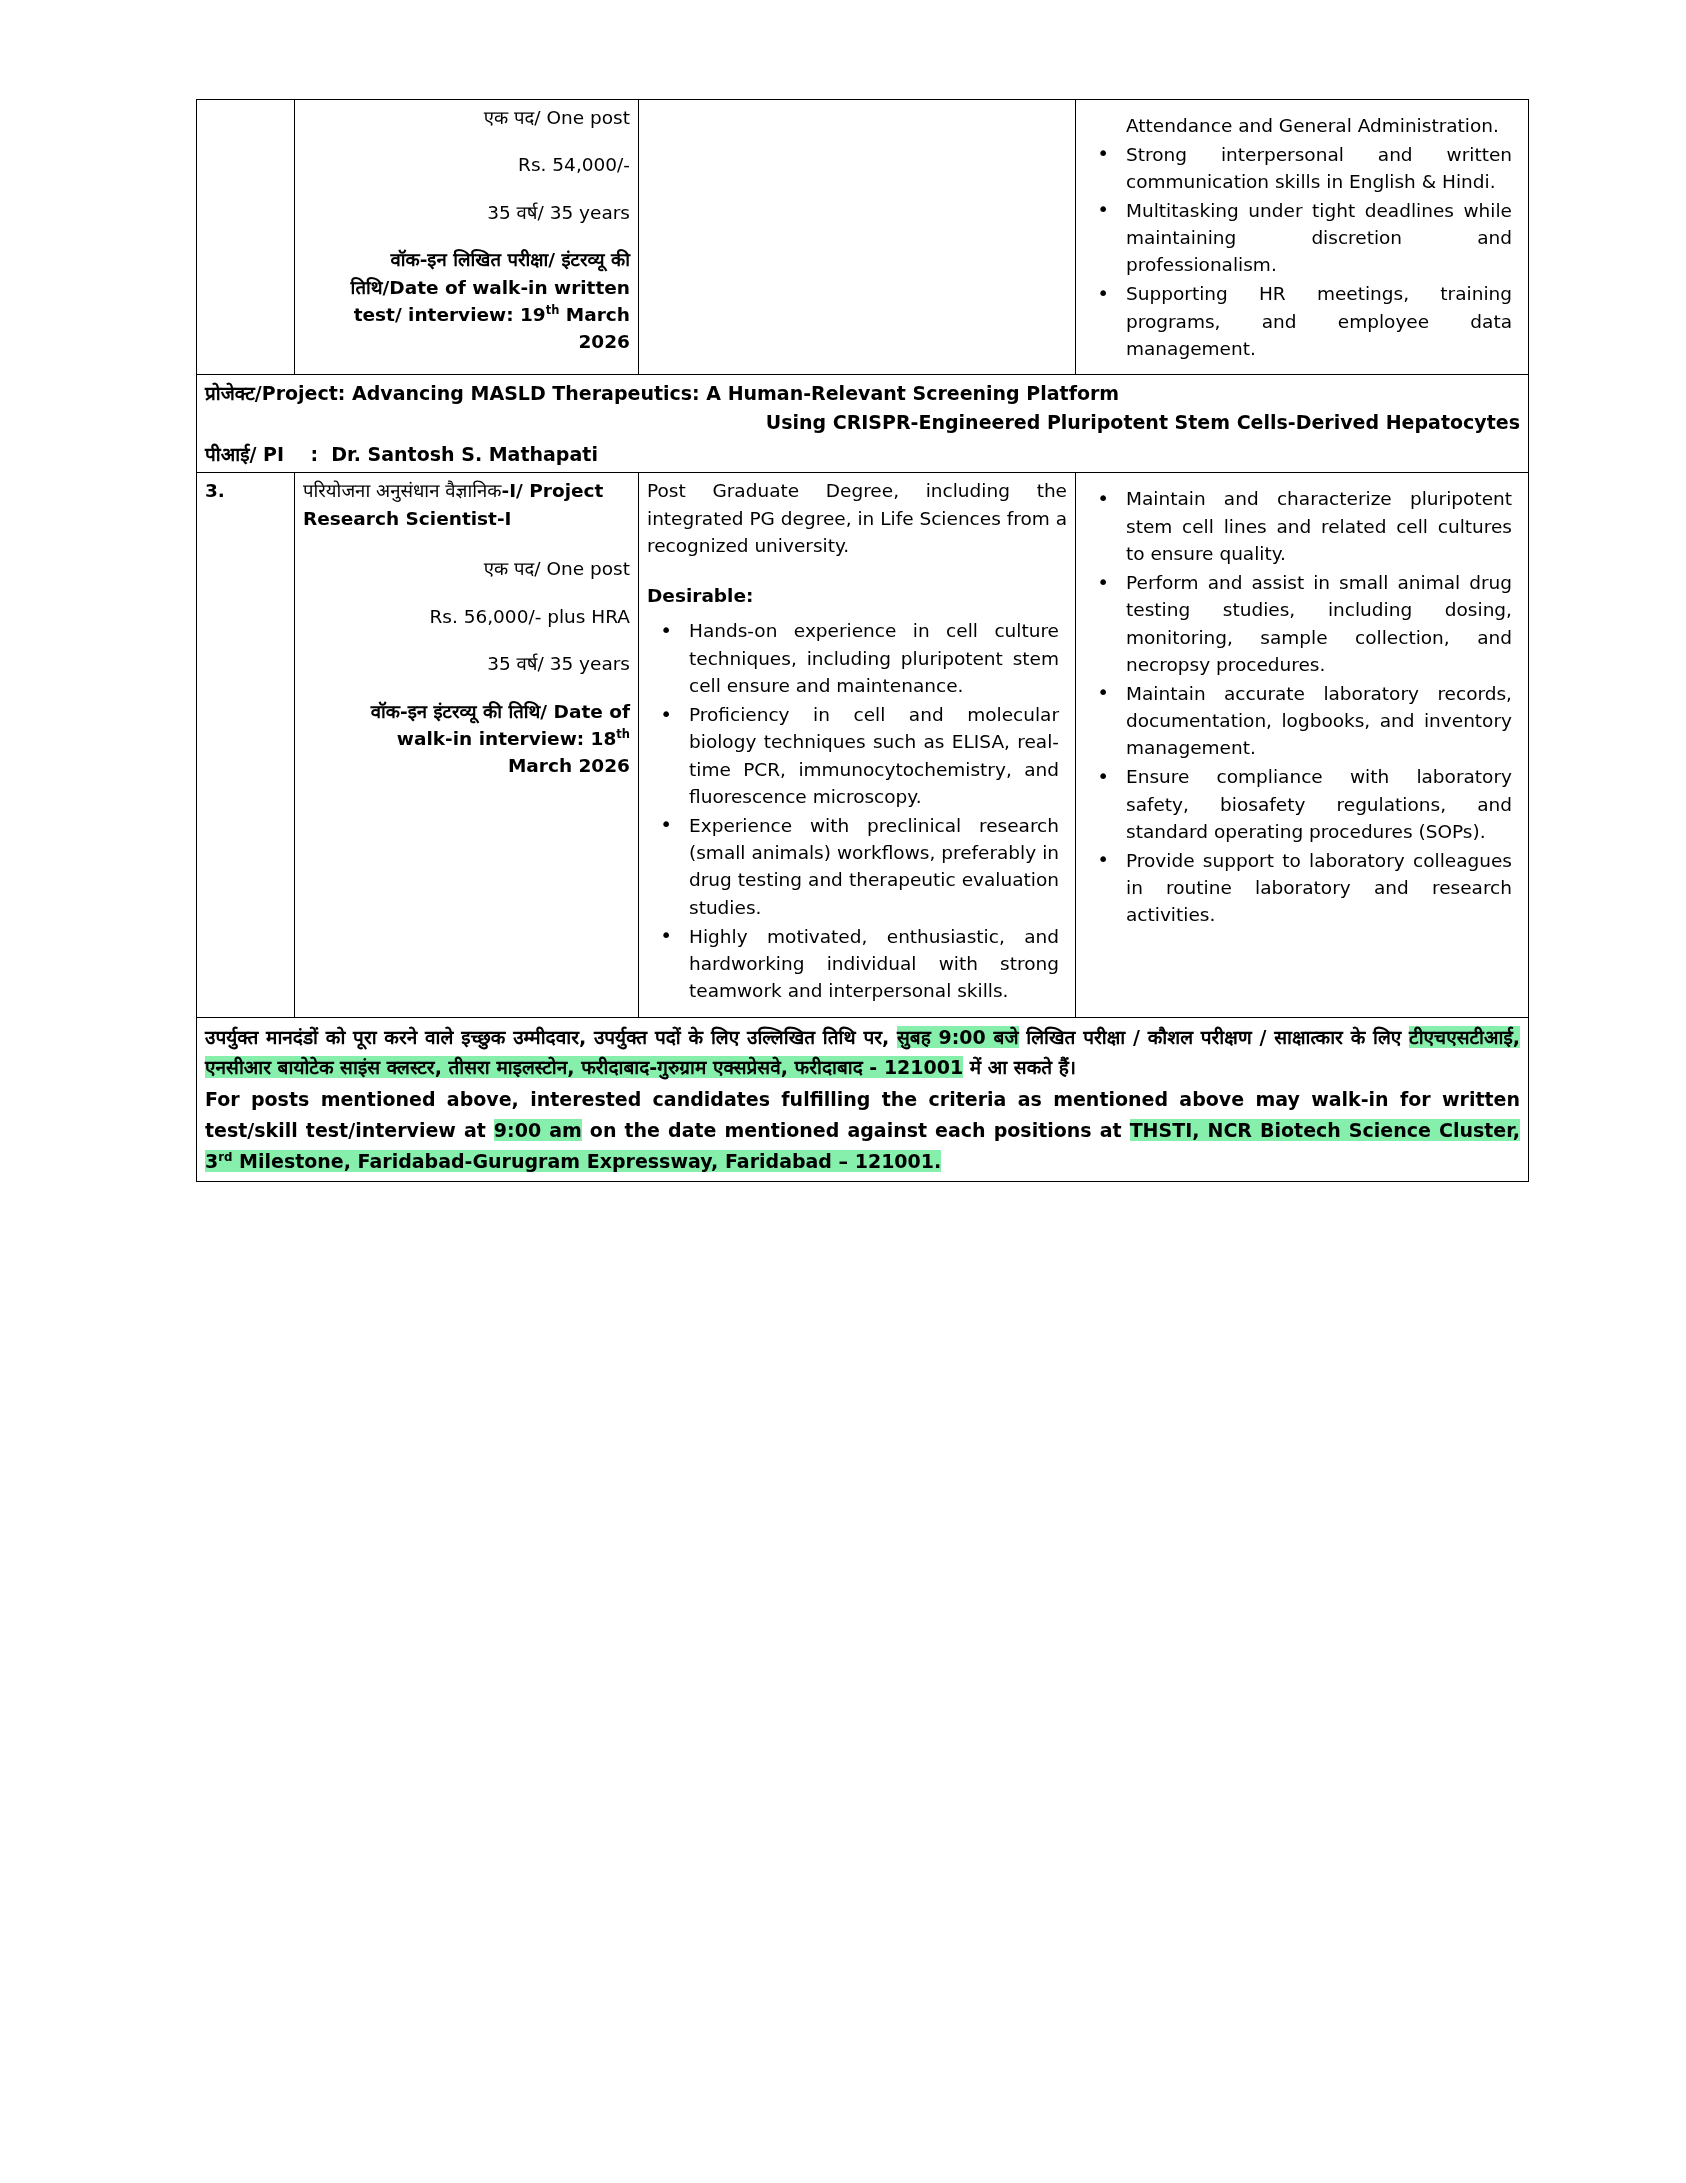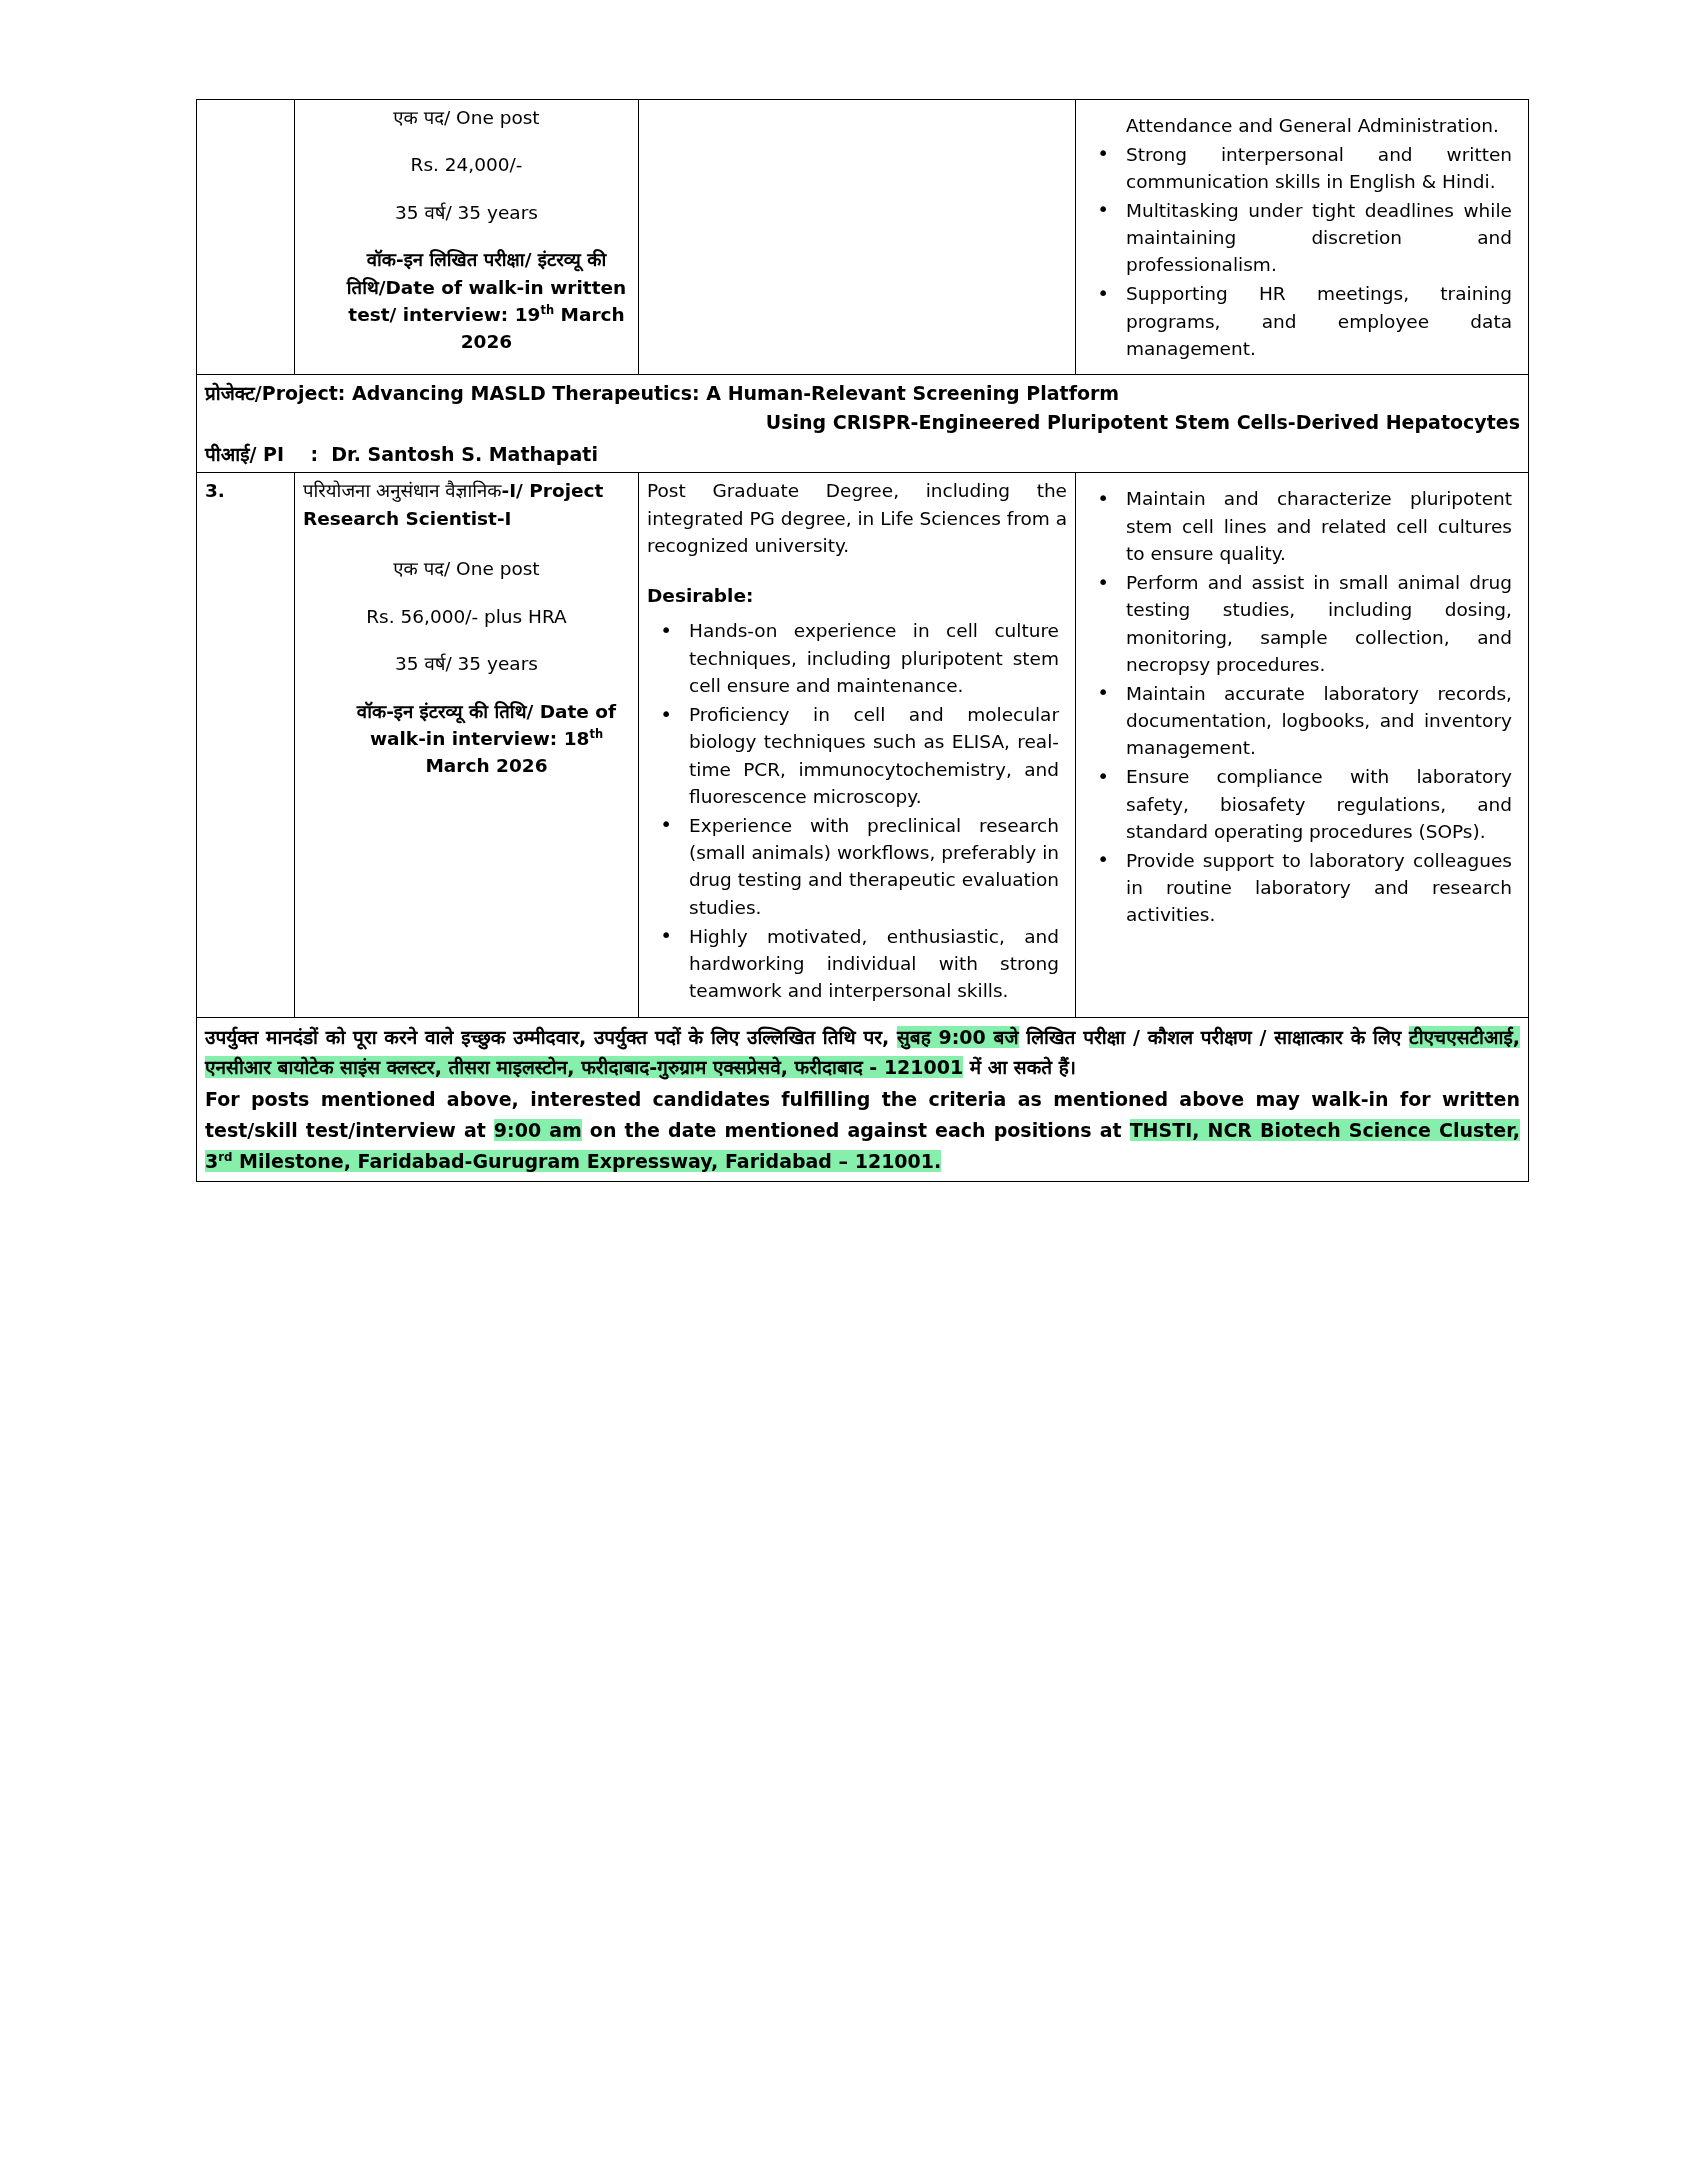--- a/index.html
+++ b/index.html
@@ -50,21 +50,21 @@
 
   .sno {
     font-weight: bold;
     font-size: 20px;
     text-align: left;
     padding-left: 14.6px;
   }
 
   .para {
     margin: 0 0 20px 0;
-    text-align: center;
+    text-align: right;
   }
   .para.tight { margin-bottom: 0; margin-left: 40px; }
   .bold { font-weight: bold; }
 
   .post-title {
     font-weight: bold;
     margin: 0 0 22.5px 0;
     line-height: 1.5;
   }
   .post-title .hi-reg { font-weight: normal; }
@@ -167,21 +167,21 @@
       <col class="c-qual">
       <col class="c-resp">
     </colgroup>
     <tbody>
 
       <tr>
         <td class="sno"></td>
 
         <td>
           <p class="para">एक पद/ One post</p>
-          <p class="para">Rs. 24,000/-</p>
+          <p class="para">Rs. 54,000/-</p>
           <p class="para">35 वर्ष/ 35 years</p>
           <p class="para tight bold"><span>वॉक-इन लिखित परीक्षा/ इंटरव्यू की तिथि</span><span>/Date of walk-in written test/ interview: 19</span><sup>th</sup><span> March 2026</span></p>
         </td>
 
         <td></td>
 
         <td>
           <ul class="bullets">
             <li class="nobullet">Attendance and General Administration.</li>
             <li>Strong interpersonal and written communication skills in English &amp; Hindi.</li>

